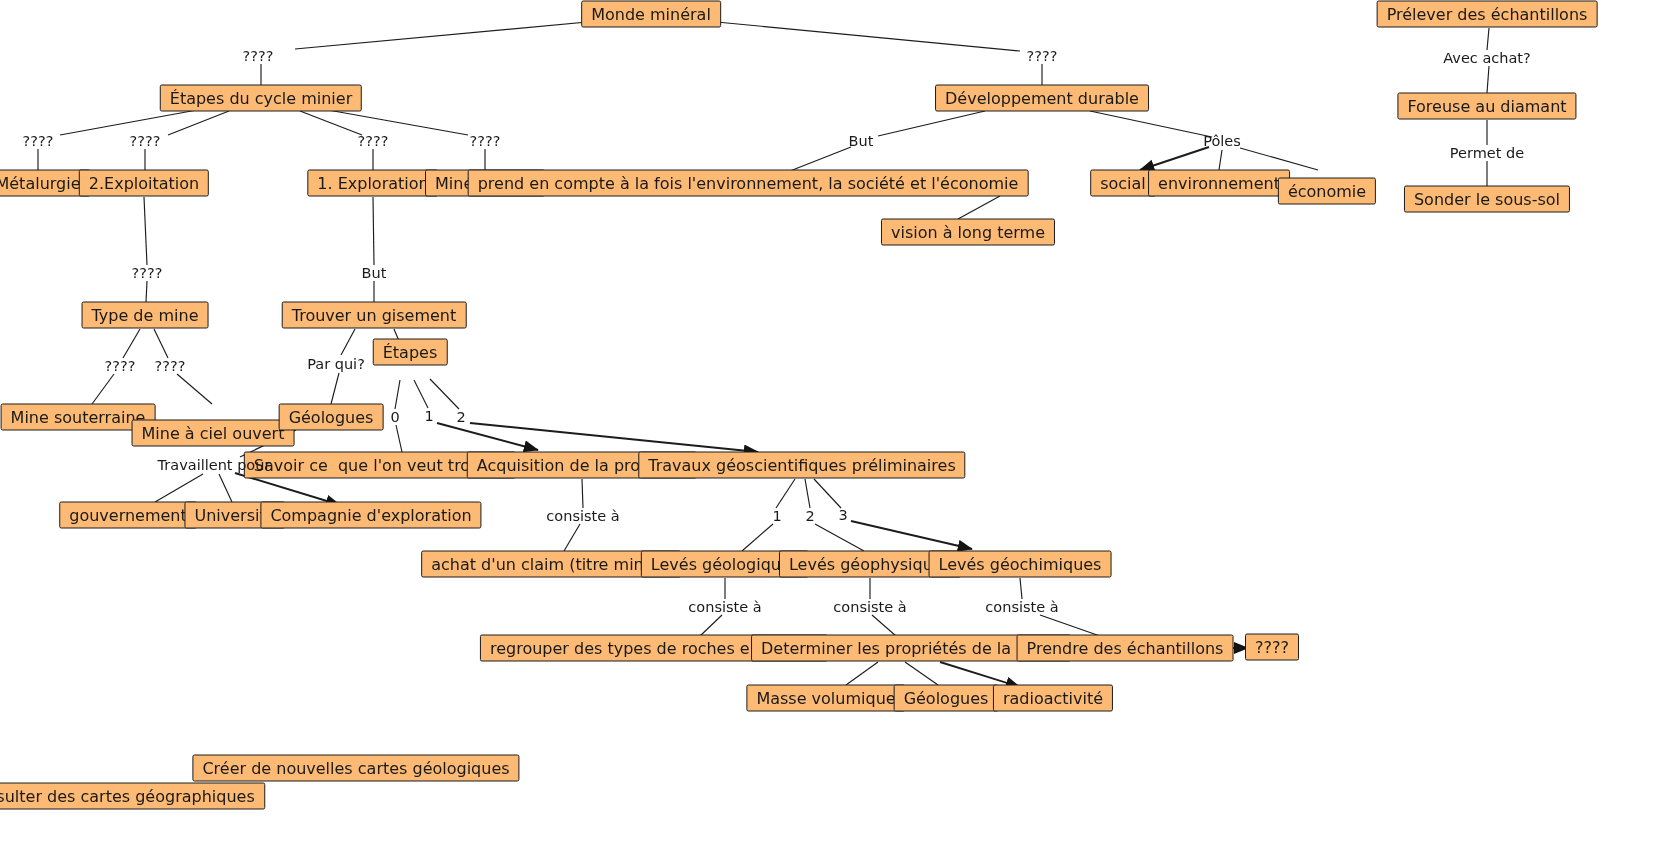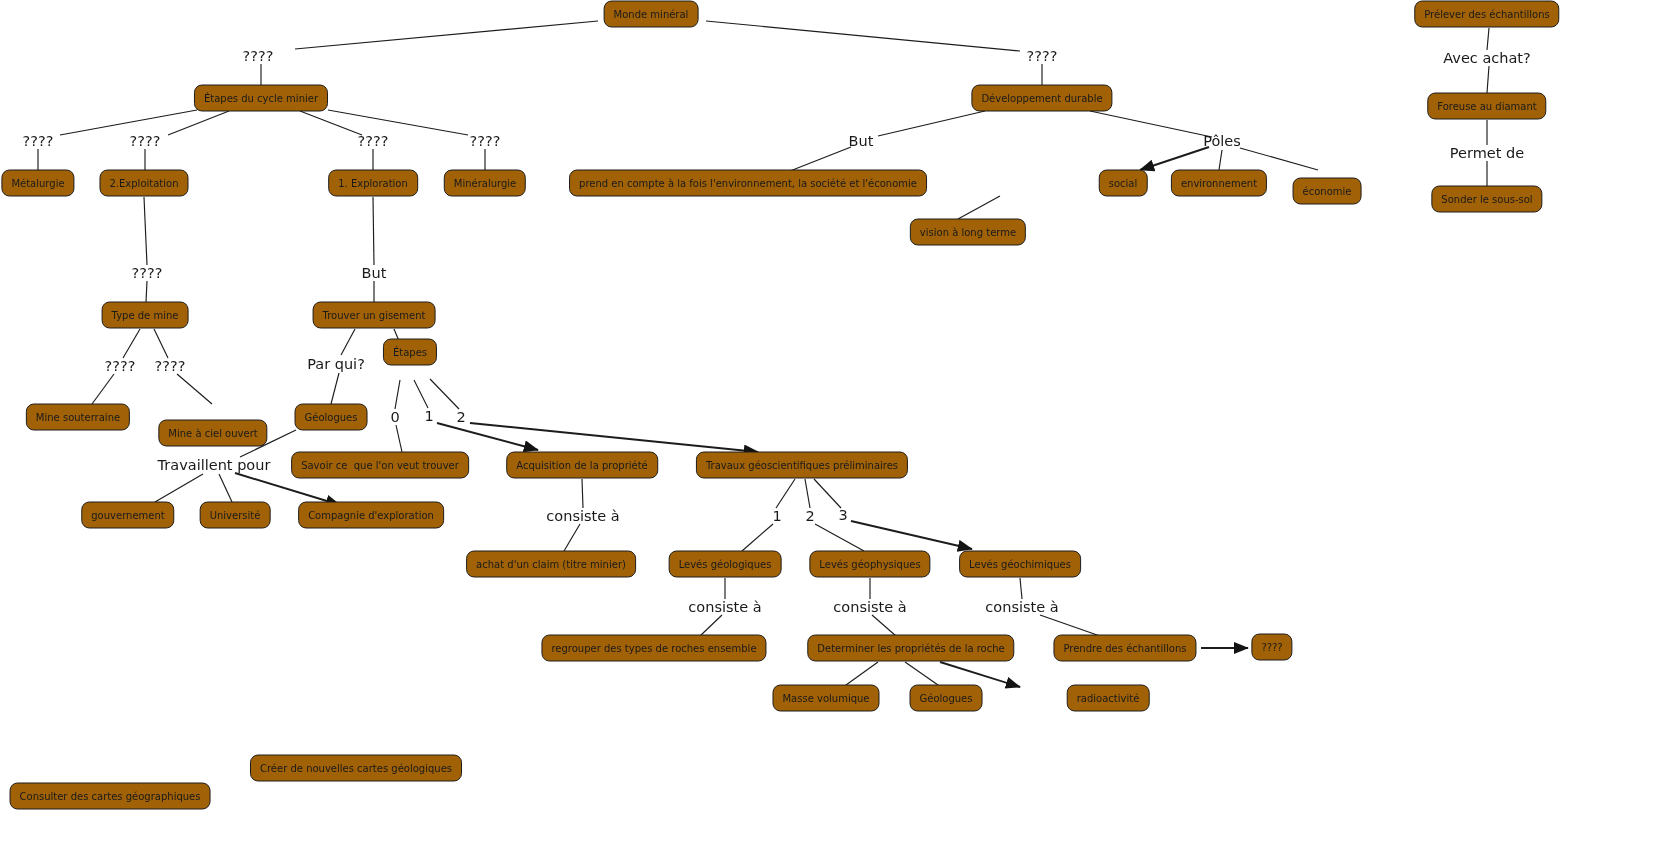--- a/index.html
+++ b/index.html
@@ -5,25 +5,25 @@
   html,body{margin:0;padding:0;background:#ffffff;}
   body{
     width:1679px;height:868px;position:relative;overflow:hidden;
     font-family:"DejaVu Sans","Liberation Sans",sans-serif;
   }
   #canvas{position:absolute;left:0;top:0;width:1679px;height:868px;}
   svg#links{position:absolute;left:0;top:0;width:1679px;height:868px;pointer-events:none;}
   .node{
     position:absolute;
     box-sizing:border-box;
-    background:#a16207;
+    background:#fdba74;
     border:1.4px solid #1c1c1c;
-    border-radius:8px;
+    border-radius:2px;
     color:#1a1a1a;
-    font-size:10px;
+    font-size:16px;
     line-height:1;
     display:flex;align-items:center;justify-content:center;
     white-space:pre;
     padding:0 9px;
     height:27px;
     transform:translate(-50%,-50%);
     box-shadow:0 0 0 0 rgba(0,0,0,0);
   }
   .linklabel{
     position:absolute;
@@ -138,21 +138,21 @@
       <div class="node" style="left: 551px; top: 564px;">achat d'un claim (titre minier)</div>
       <div class="node" style="left: 725px; top: 564px;">Levés géologiques</div>
       <div class="node" style="left: 870px; top: 564px;">Levés géophysiques</div>
       <div class="node" style="left: 1020px; top: 564px;">Levés géochimiques</div>
       <div class="node" style="left: 654px; top: 648px;">regrouper des types de roches ensemble</div>
       <div class="node" style="left: 911px; top: 648px;">Determiner les propriétés de la roche</div>
       <div class="node" style="left: 1125px; top: 648px;">Prendre des échantillons</div>
       <div class="node" style="left: 1272px; top: 647px;">????</div>
       <div class="node" style="left: 826px; top: 698px;">Masse volumique</div>
       <div class="node" style="left: 946px; top: 698px;">Géologues</div>
-      <div class="node" style="left: 1108px; top: 698px;">radioactivité</div>
+      <div class="node" style="left: 1053px; top: 698px;">radioactivité</div>
       <div class="node" style="left: 1487px; top: 14px;">Prélever des échantillons</div>
       <div class="node" style="left: 1487px; top: 106px;">Foreuse au diamant</div>
       <div class="node" style="left: 1487px; top: 199px;">Sonder le sous-sol</div>
       <div class="node" style="left: 110px; top: 796px;">Consulter des cartes géographiques</div>
       <div class="node" style="left: 356px; top: 768px;">Créer de nouvelles cartes géologiques</div>
     </div>
   <div id="label-layer">
       <div class="linklabel" style="left: 258px; top: 56px;">????</div>
       <div class="linklabel" style="left: 1042px; top: 56px;">????</div>
       <div class="linklabel" style="left: 38px; top: 141px;">????</div>

